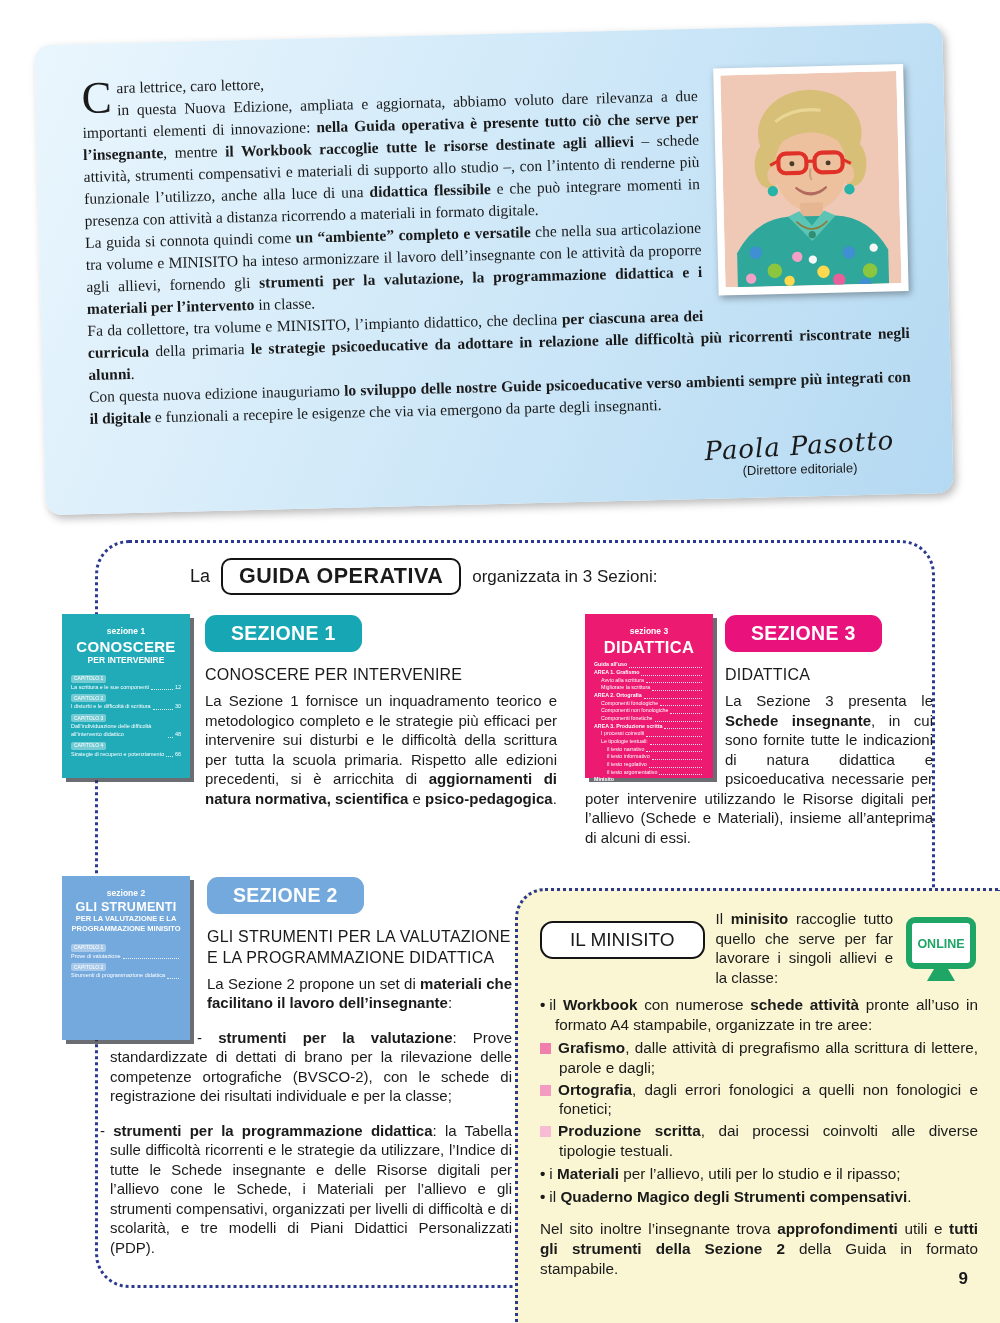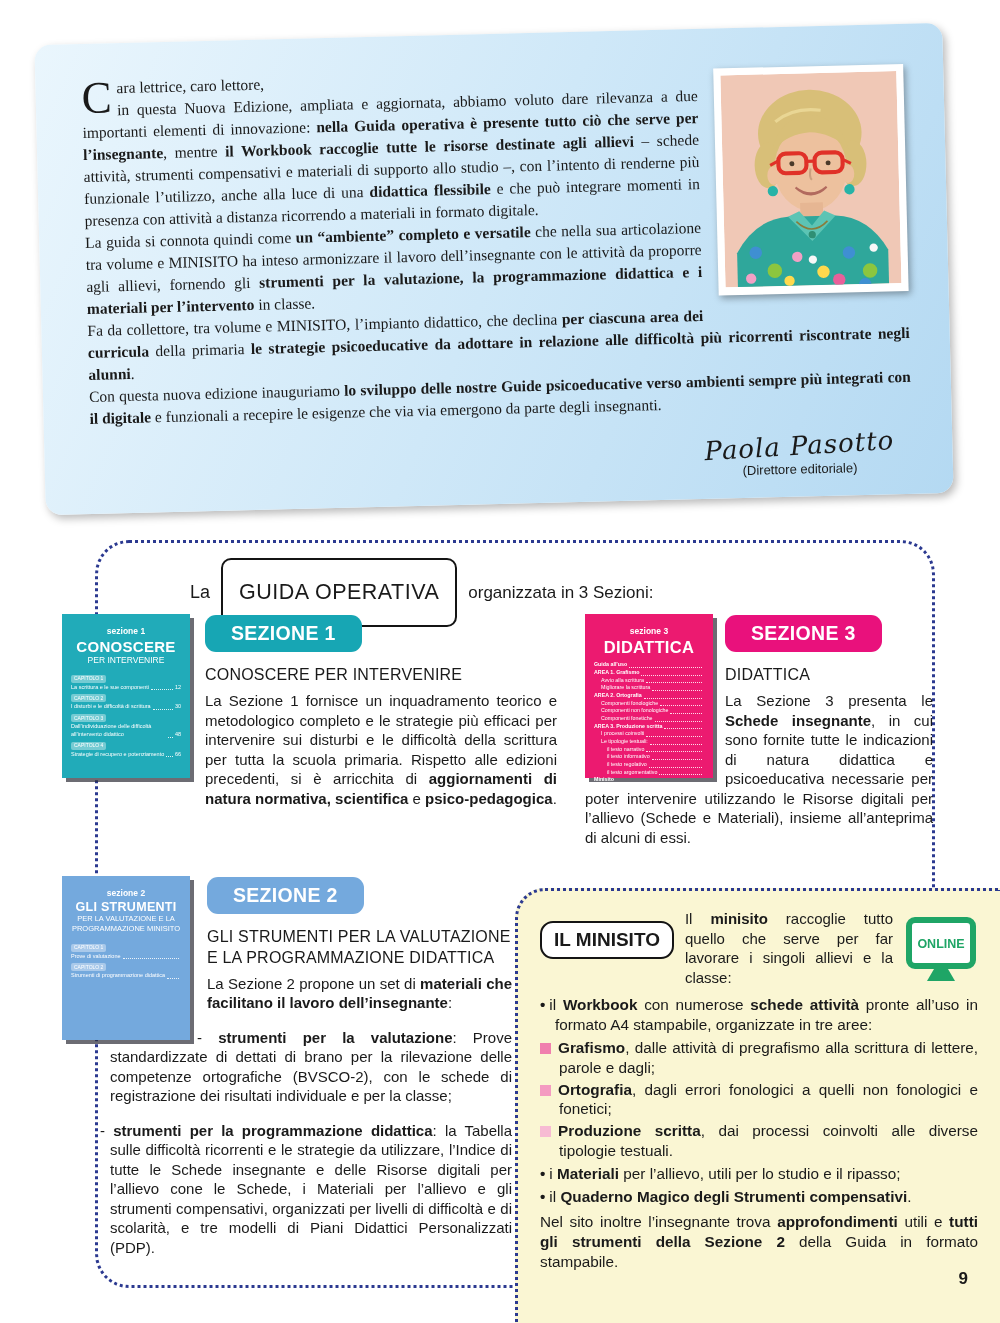--- a/index.html
+++ b/index.html
@@ -20,37 +20,37 @@
   .sig-block{position:absolute;right:58px;bottom:20px;text-align:center}
   .sig{font-family:"DejaVu Serif",serif;font-style:italic;font-size:26px;transform:rotate(-2deg);letter-spacing:1px}
   .sig-role{font-size:13px;font-family:"Liberation Sans",sans-serif;margin-top:1px}
 
   
   .dotrect{position:absolute;left:95px;top:540px;width:840px;height:748px;
            border:3px dotted #2b3990;border-radius:34px;box-sizing:border-box}
 
   .introrow{position:absolute;left:190px;top:558px;display:flex;align-items:center;gap:11px}
   .la{font-size:18px}
-  .badge{border:2.5px solid #141414;border-radius:10px;padding:20px 16px;font-weight:normal;
+  .badge{border:2.5px solid #141414;border-radius:10px;padding:4px 16px;font-weight:bold;
          font-size:21.5px;background:#fff;letter-spacing:.5px}
   .suffix{font-size:17px}
 
   
   .book{position:absolute;width:128px;height:164px;color:#fff;
         box-shadow:4px 4px 0 rgba(45,45,55,.7);padding:8px 9px;box-sizing:border-box;
         text-align:center;z-index:2}
   .book1{left:62px;top:614px;background:#21abb9}
   .book2{left:62px;top:876px;background:#74a9dd}
   .book3{left:585px;top:614px;background:#ec1a70}
   .btag{font-size:8.5px;font-weight:bold;margin:4px 0 3px}
   .btitle{font-weight:bold;letter-spacing:.3px;line-height:1.05}
   .book1 .btitle{font-size:15px}
   .book2 .btitle{font-size:12.5px}
   .book3 .btitle{font-size:16.5px}
-  .bsub{font-weight:normal}
+  .bsub{font-weight:bold}
   .book1 .bsub{font-size:8.5px}
   .book2 .bsub{font-size:7.5px;line-height:1.3}
   .btoc{text-align:left;margin-top:7px;font-size:5.5px;line-height:1.4}
   .book3 .btoc{margin-top:5px;font-size:5.3px;line-height:1.45}
   .capline .cap{display:inline-block;background:rgba(255,255,255,.38);border-radius:2px;
                 padding:.5px 3px;font-size:5px;margin:3px 0 1px}
   .trow{display:flex;align-items:flex-end}
   .trow .dots{flex:1;border-bottom:1px dotted rgba(255,255,255,.85);margin:0 2px 1px;min-width:5px}
   .trow.b{font-weight:bold}
   .trow.i1{padding-left:7px}
@@ -71,31 +71,31 @@
   .spacer3{float:left;width:140px;height:172px}
   .spacer2{float:left;width:107px;height:168px}
   .hang{padding-left:10px;text-indent:-10px;margin-top:15px}
 
   
   .minisito{position:absolute;left:515px;top:888px;width:485px;height:435px;box-sizing:border-box;
             background:#faf6d3;border-top:3px dotted #2b3990;border-left:3px dotted #2b3990;
             border-top-left-radius:30px;padding:18px 22px 0 22px;z-index:3}
   .mini-head{display:flex;gap:11px;margin-bottom:6px}
   .mini-badge{align-self:flex-start;margin-top:12px;background:#fff;border:2.5px solid #141414;
-              border-radius:13px;padding:6px 12px;font-weight:bold;font-size:19px;white-space:nowrap}
+              border-radius:13px;padding:6px 28px;font-weight:normal;font-size:19px;white-space:nowrap}
   .mini-intro{flex:1;font-size:15px;line-height:1.3;text-align:justify}
   .online{width:74px;flex:0 0 auto;margin-top:8px}
   .online svg text{font-family:"Liberation Sans",sans-serif}
   .mbullets{font-size:15.3px;line-height:1.3}
   .mb{padding-left:15px;text-indent:-15px;margin:3px 0;text-align:justify}
   .mb .dot{font-weight:bold;padding-right:4px}
   .msb{margin-left:27px;padding-left:19px;text-indent:-19px;margin:2px 0;text-align:justify}
   .sq{display:inline-block;width:11px;height:11px;margin-right:7px;vertical-align:-1px}
   .sq1{background:#f07fae}.sq2{background:#f49bc1}.sq3{background:#f7bbd3}
-  .mfooter{font-size:15.3px;line-height:1.3;margin-top:5px}
+  .mfooter{font-size:15.3px;line-height:1.3;margin-top:12px}
   .pagenum{position:absolute;right:32px;bottom:34px;font-size:17px;font-weight:bold}
 </style>
 </head>
 <body>
 
 <div class="letter">
   <div class="letter-inner">
     <div class="photo">
       <svg viewBox="0 0 170 205">
         <rect width="170" height="205" fill="#f0c8b6"></rect>

